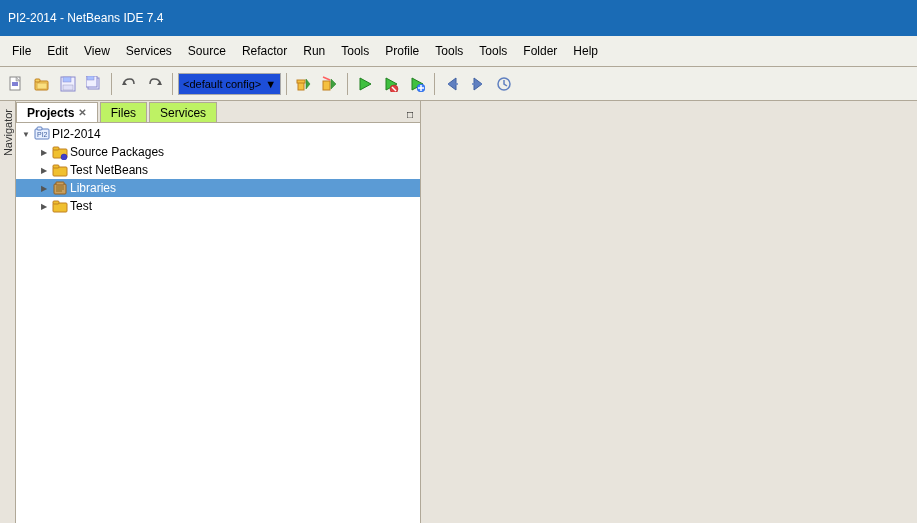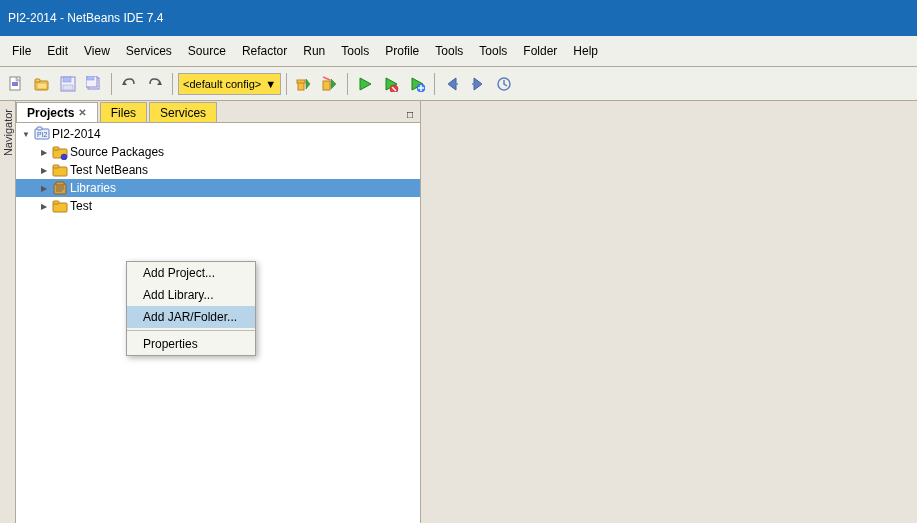--- a/index.html
+++ b/index.html
@@ -59,21 +59,21 @@
     }
     .toolbar-separator {
       width: 1px;
       height: 22px;
       background: #b0a898;
       margin: 0 3px;
     }
     .toolbar-dropdown {
       height: 22px;
       border: 1px solid #aaa;
-      background: #fde047;
+      background: #1d4ed8;
       padding: 0 4px;
       font-size: 11px;
       cursor: pointer;
       display: flex;
       align-items: center;
       gap: 4px;
     }
 
     
     #main-area {
@@ -115,21 +115,21 @@
       border-bottom: 1px solid #b0a898;
       height: 22px;
       align-items: flex-end;
     }
     .panel-tab {
       padding: 2px 10px;
       font-size: 12px;
       cursor: pointer;
       border: 1px solid #b0a898;
       border-bottom: none;
-      background: #fde047;
+      background: #bef264;
       margin-right: 2px;
       height: 20px;
       display: flex;
       align-items: center;
     }
     .panel-tab.active {
       background: white;
       font-weight: bold;
       z-index: 1;
     }
@@ -421,25 +421,18 @@
         <span class="tree-icon">
           <svg width="16" height="16" viewBox="0 0 16 16">
             <rect x="1" y="5" width="14" height="9" fill="#f0c030" stroke="#c08020" stroke-width="1" rx="1"></rect>
             <rect x="1" y="3" width="6" height="3" fill="#f0c030" stroke="#c08020" stroke-width="1" rx="1"></rect>
           </svg>
         </span>
         <span>Test</span>
       </div>
     </div>
 
-    <div id="context-menu">
-      <div class="context-menu-item">Add Project...</div>
-      <div class="context-menu-item">Add Library...</div>
-      <div class="context-menu-item highlighted">Add JAR/Folder...</div>
-      <div class="context-menu-separator"></div>
-      <div class="context-menu-item">Properties</div>
-    </div>
   </div>
 
   <div id="right-panel">
   </div>
 
 </div>
 
 </body></html>

